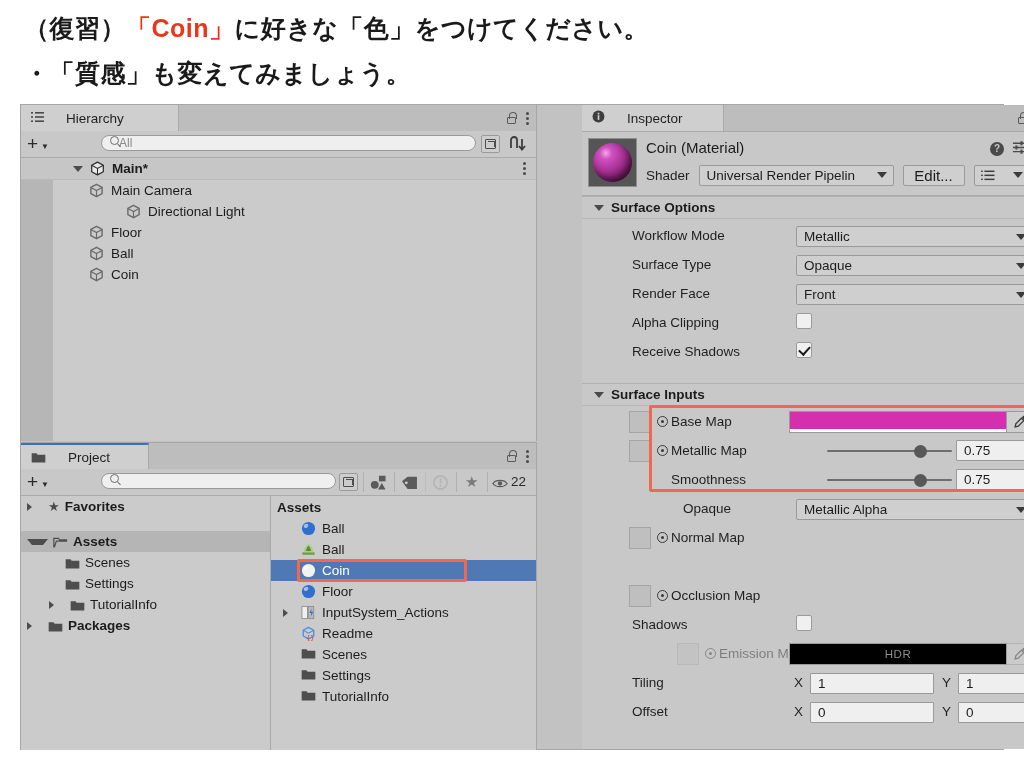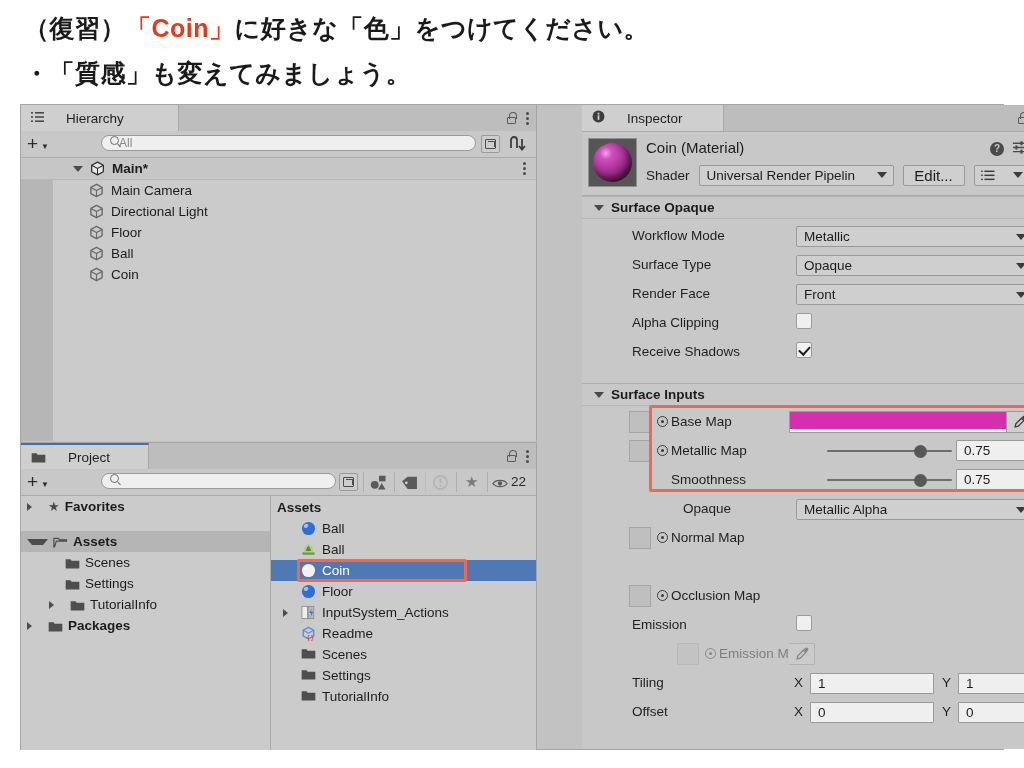--- a/index.html
+++ b/index.html
@@ -379,21 +379,21 @@
       <div id="h-items">
           <div class="h-row" style="padding-left: 68px; gap: 7px;">
             <span class="cube">
               <svg width="15" height="15" viewBox="0 0 16 16">
                 <path d="M8 1.4 L14 4.7 L14 11.3 L8 14.6 L2 11.3 L2 4.7 Z" fill="none" stroke="#6a6a6a" stroke-width="1.5" stroke-linejoin="round"></path>
                 <path d="M2 4.7 L8 8 L14 4.7 M8 8 L8 14.6" fill="none" stroke="#6a6a6a" stroke-width="1.2"></path>
               </svg>
             </span>
             <span>Main Camera</span>
           </div>
-          <div class="h-row" style="padding-left: 68px; gap: 7px;">
+          <div class="h-row" style="padding-left: 68px; gap: 7px; margin-left: 37px;">
             <span class="cube">
               <svg width="15" height="15" viewBox="0 0 16 16">
                 <path d="M8 1.4 L14 4.7 L14 11.3 L8 14.6 L2 11.3 L2 4.7 Z" fill="none" stroke="#6a6a6a" stroke-width="1.5" stroke-linejoin="round"></path>
                 <path d="M2 4.7 L8 8 L14 4.7 M8 8 L8 14.6" fill="none" stroke="#6a6a6a" stroke-width="1.2"></path>
               </svg>
             </span>
             <span>Directional Light</span>
           </div>
           <div class="h-row" style="padding-left: 68px; gap: 7px;">
             <span class="cube">
@@ -688,21 +688,21 @@
                 <rect x="3.6" y="9.4" width="11" height="1.6" fill="#3d3d3d"></rect>
             </svg>
           </span>
           <span class="dcaret" style="margin:0;"></span>
         </div>
       </div>
     </div>
 
     <div class="sec-hdr" style="top:91px;">
       <span class="sec-tri"></span>
-      <span>Surface Opaque</span>
+      <span>Surface Options</span>
     </div>
 
     <div class="frow" style="top:117px;">
       <span class="flabel">Workflow Mode</span>
       <div class="fctl">
           <div class="dd">
         <span>Metallic</span>
         <span class="dcaret"></span>
       </div>
         </div>
@@ -805,31 +805,34 @@
     </div>
 
 
     <div class="frow" style="top:477px;">
       <div class="texslot" style="left:47px;top:3px;"></div>
       <span class="radio" style="position:absolute;left:75px;top:8px;"></span>
       <span class="flabel" style="left:89px;">Occlusion Map</span>
     </div>
 
     <div class="frow" style="top:506px;">
-      <span class="flabel">Emission</span>
+      <span class="flabel">Shadows</span>
       <div class="fctl">
           <div class="ucheck"></div>
         </div>
     </div>
 
     <div class="frow" style="top:535px;">
       <div class="texslot disabled" style="left:95px;top:3px;"></div>
       <span class="radio disabled" style="position:absolute;left:123px;top:8px;"></span>
       <span class="flabel disabled" style="left:137px;">Emission M</span>
       <div class="colorfield" style="left:207px;right:14px;top:3px;">
+        <div class="colorswatch" id="emission-swatch" style="background: rgb(0, 0, 0);">
+          <span class="hdrbadge">HDR</span>
+        </div>
         <div class="eyedrop disabled">
           <svg width="14" height="14" viewBox="0 0 15 15">
             <path d="M10.8 1.2 a2 2 0 0 1 2.9 2.9 l-1.4 1.4 l-2.9 -2.9 Z" fill="#3a3a3a"></path>
             <path d="M9 3.4 l2.6 2.6 l-6 6 l-3.3 0.7 l0.7 -3.3 Z" fill="none" stroke="#3a3a3a" stroke-width="1.4"></path>
           </svg>
         </div>
       </div>
     </div>
 
     <div class="frow" style="top:564px;">

